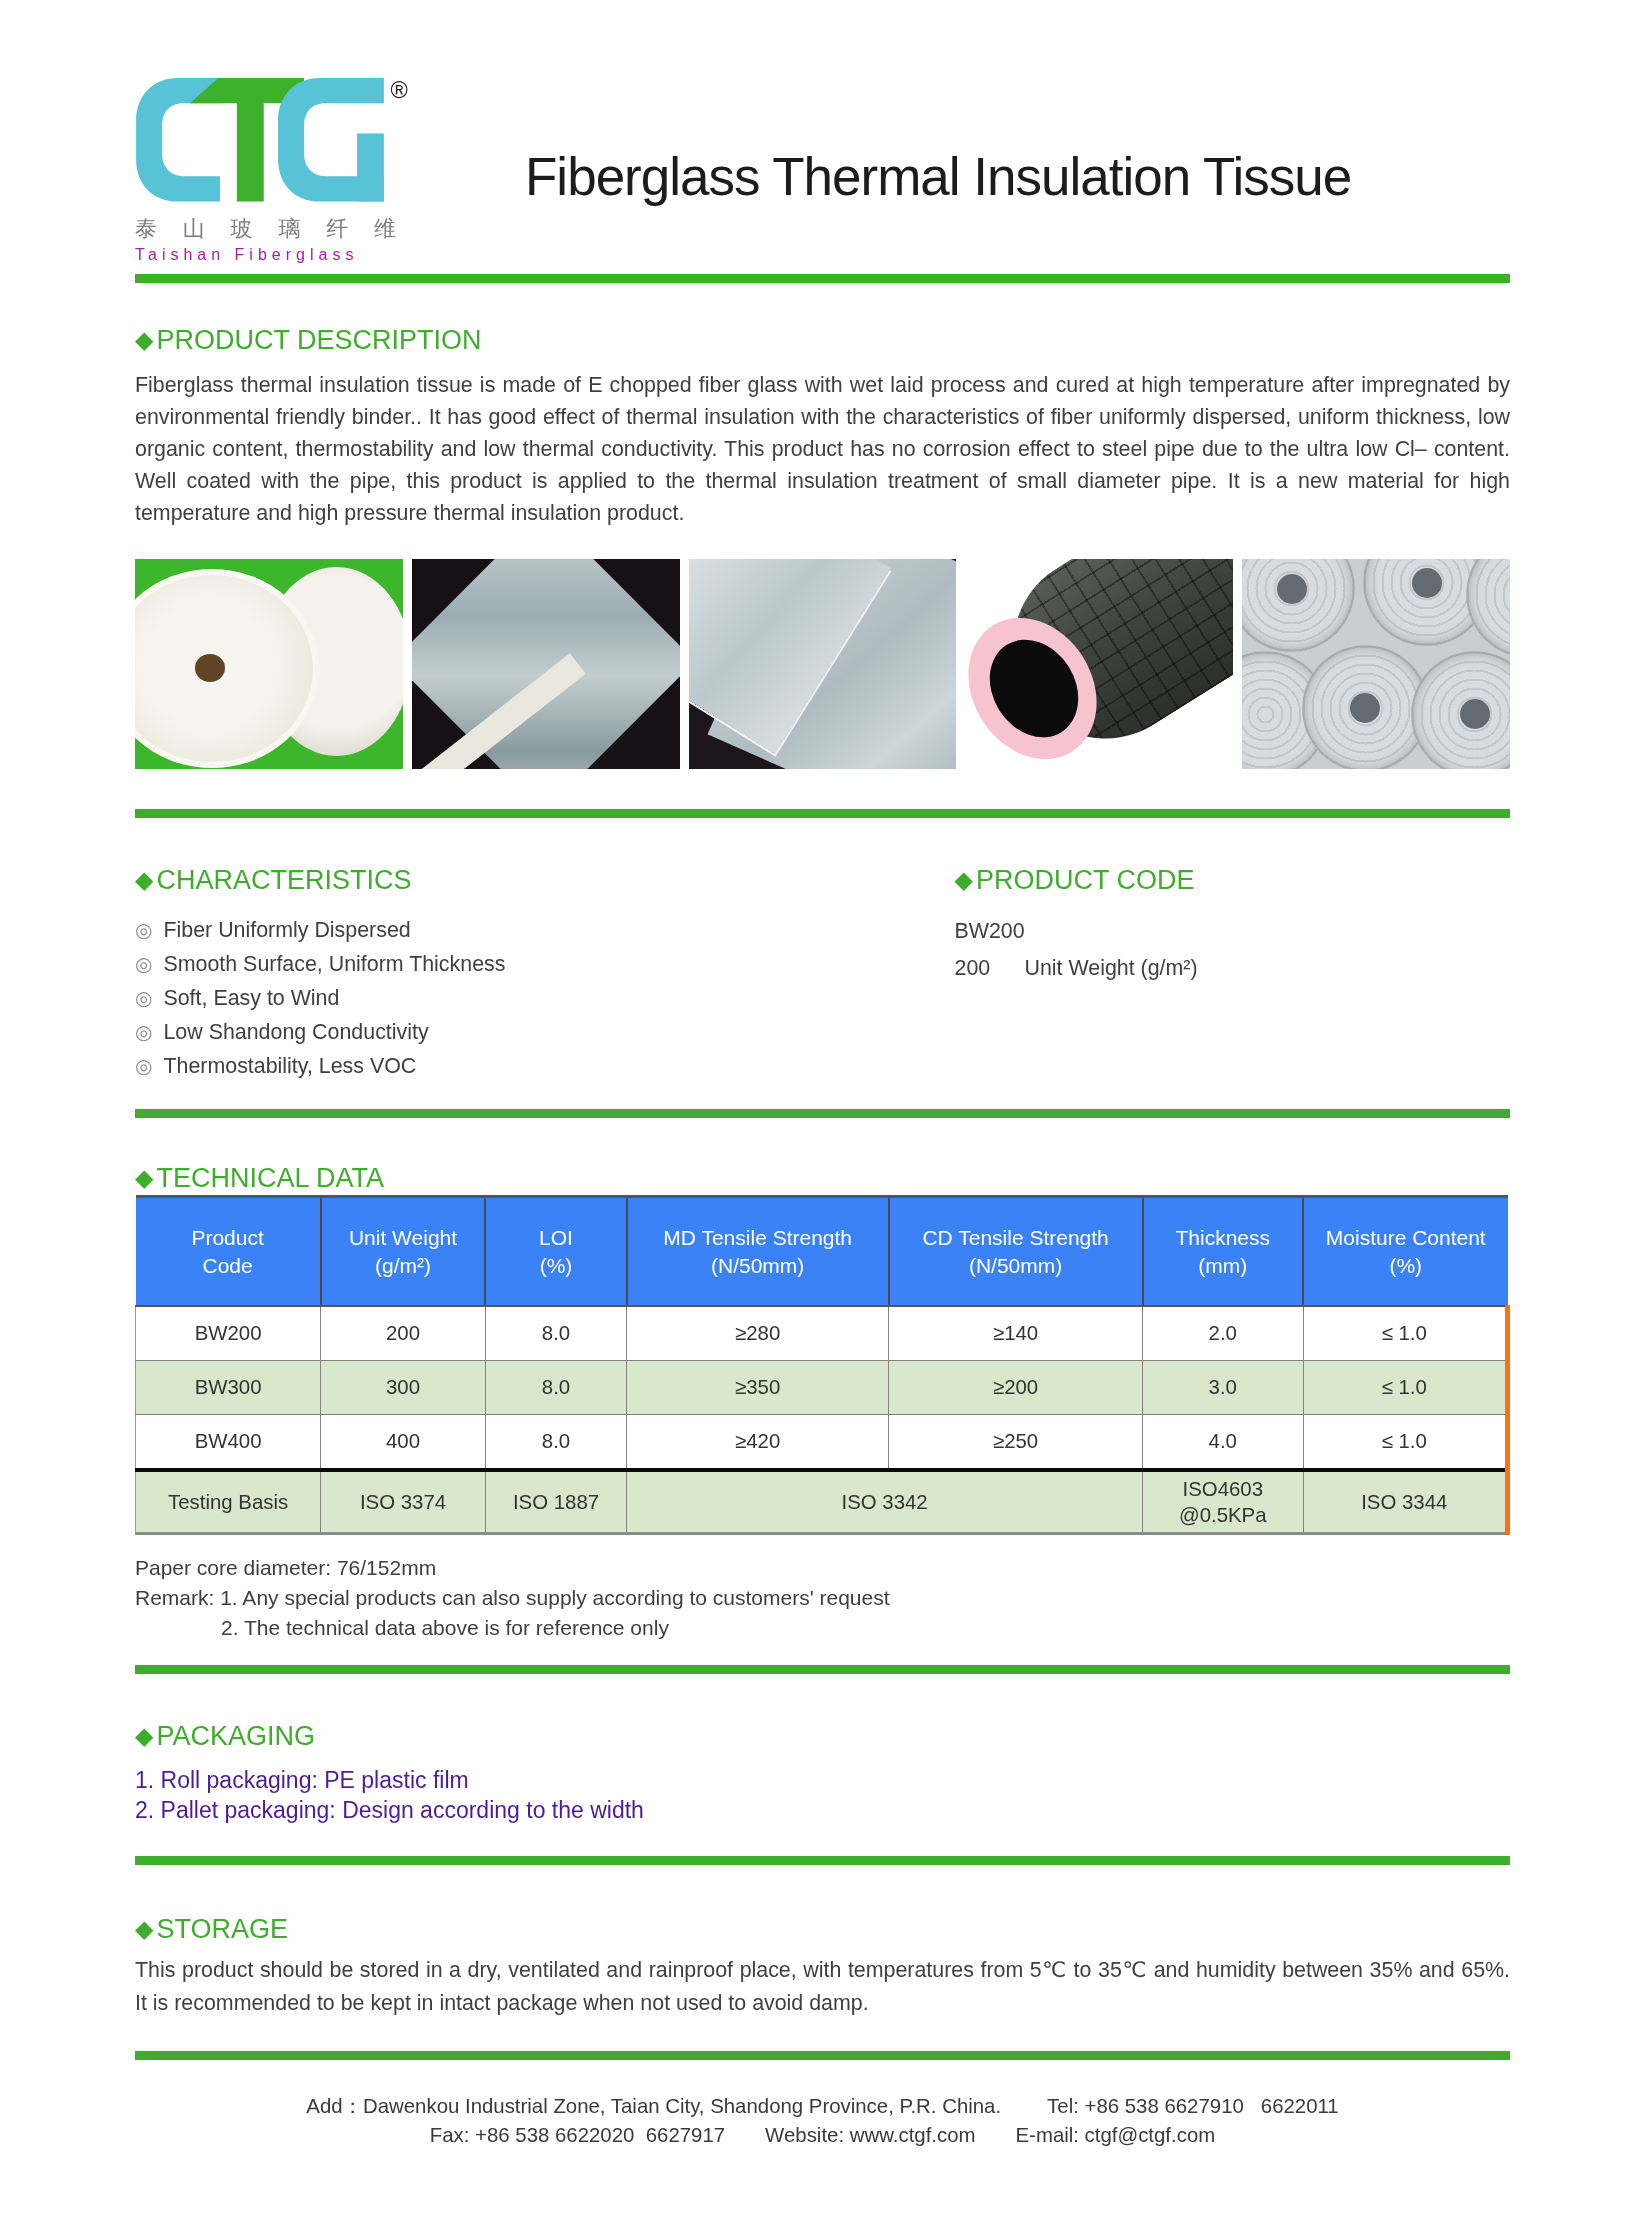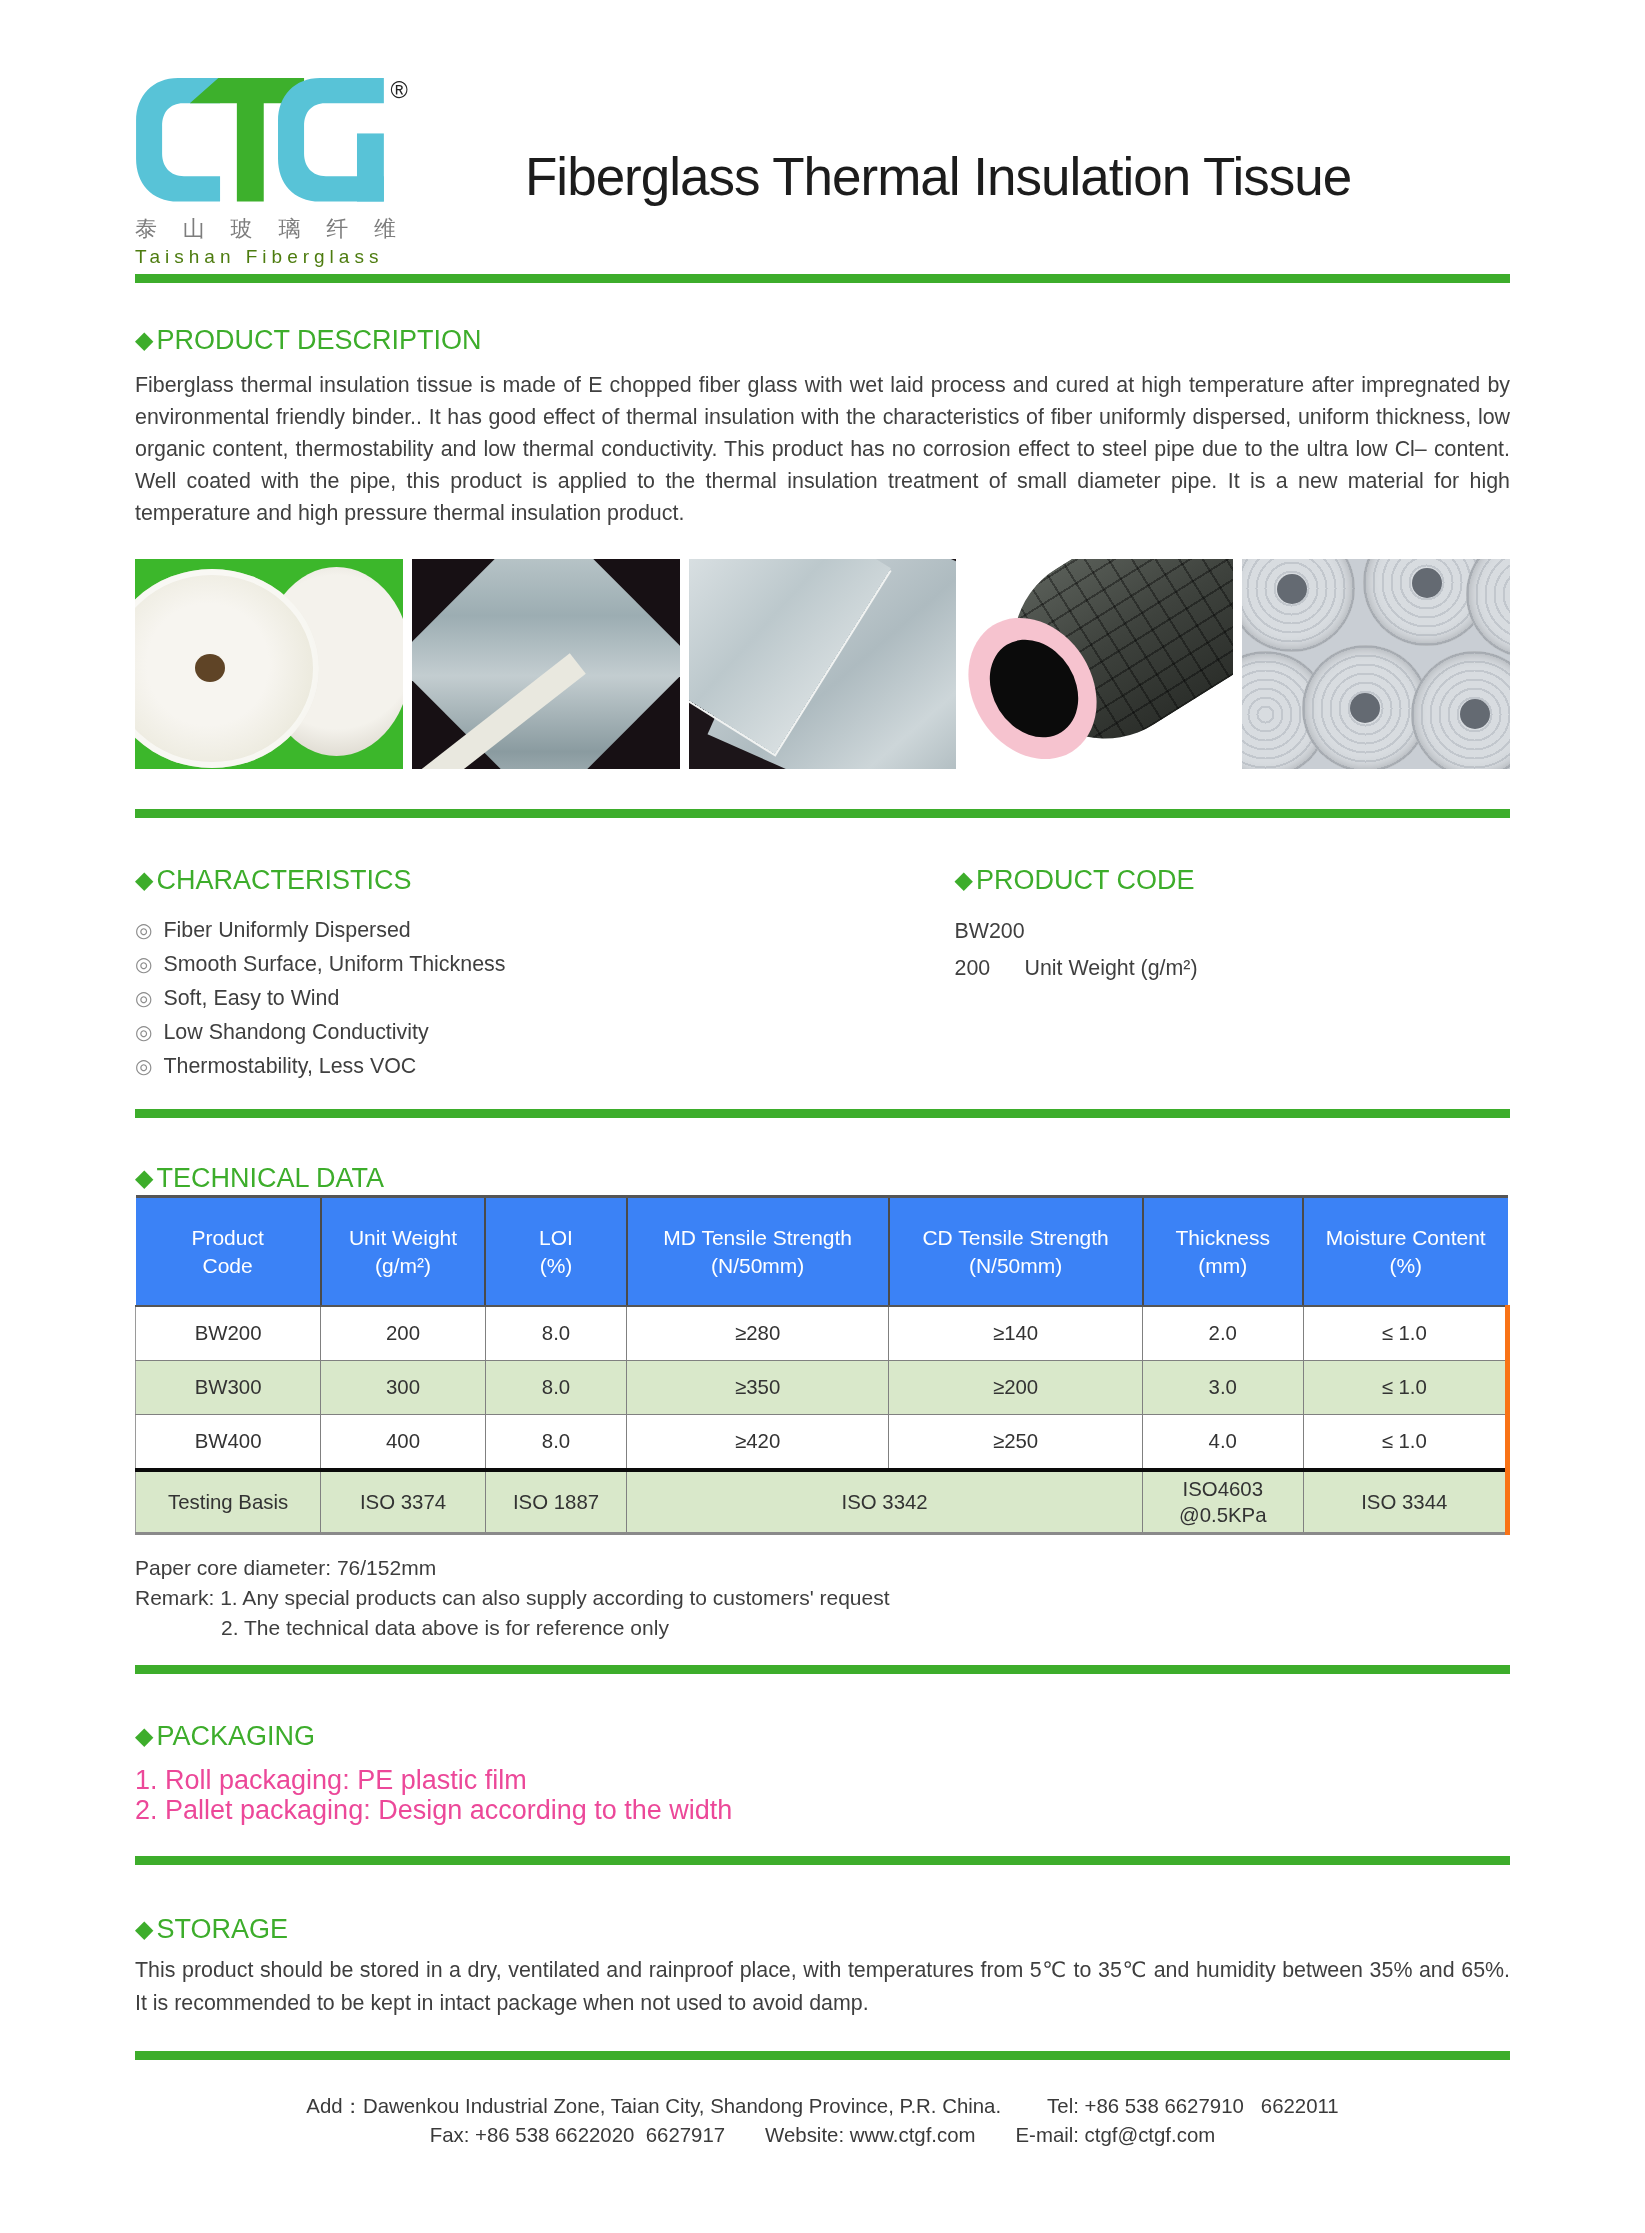--- a/index.html
+++ b/index.html
@@ -8,21 +8,21 @@
     font-family:"Liberation Sans","DejaVu Sans",sans-serif;color:#3d3d3d;
   }
   .content{padding:0 135px;width:1375px;}
 
   
   header{position:relative;height:274px;}
   .logo-block{position:absolute;left:0;top:78px;width:299px;}
   .logo-svg{display:block;}
   .cn-name{display:flex;justify-content:space-between;width:261px;margin-top:10px;
            font-size:22px;color:#7d7d7d;}
-  .en-name{width:267px;margin-top:2px;font-size:19px;letter-spacing:5px;color:#4d7c0f;}
+  .en-name{width:267px;margin-top:2px;font-size:16px;letter-spacing:5px;color:#a21caf;}
   h1.title{position:absolute;left:390px;top:146px;margin:0;font-size:53px;font-weight:400;
            letter-spacing:-1px;color:#1c1c1c;white-space:nowrap;}
 
   
   .rule{height:9px;background:#3dad2b;}
 
   
   .sec-h{display:flex;align-items:center;margin:0;font-size:27px;font-weight:400;
          color:#3dad2b;line-height:34px;}
   .sec-h .diamond{font-size:24px;margin-right:3px;line-height:34px;}
@@ -92,21 +92,21 @@
   .tech-table tr.row-green td{background:#d9e8ca;}
   .tech-table tr.row-testing td{background:#d9e8ca;border-top:4px solid #0a0a0a;
        border-bottom:3px solid #8a8a8a;height:58px;line-height:26px;}
   .tech-table td:first-child{border-left:1px solid #9a9a9a;}
   .tech-table td:last-child{border-right:5px solid #f97316;}
   .tech-notes{margin-top:18px;font-size:21px;line-height:30px;color:#3e3e3e;}
   .tech-notes .indent{margin-left:86px;}
 
   
   .pack{margin-top:45px;}
-  .pack-items{margin-top:12px;font-size:27px;line-height:30px;color:#ec4899;}
+  .pack-items{margin-top:12px;font-size:23px;line-height:30px;color:#4c1d95;}
   .storage{margin-top:47px;}
   .storage-body{margin-top:8px;font-size:21.4px;line-height:33px;text-align:justify;color:#3f3f3f;}
 
   .r4{margin-top:22px;} .r2{margin-top:40px;} .r3{margin-top:26px;}
   .r5{margin-top:31px;} .r6{margin-top:31px;}
 
   
   footer{margin-top:32px;font-size:20.4px;line-height:29px;color:#3a3a3a;}
   .f-line{display:flex;justify-content:center;white-space:pre;}
   .f-line span{white-space:pre;}

